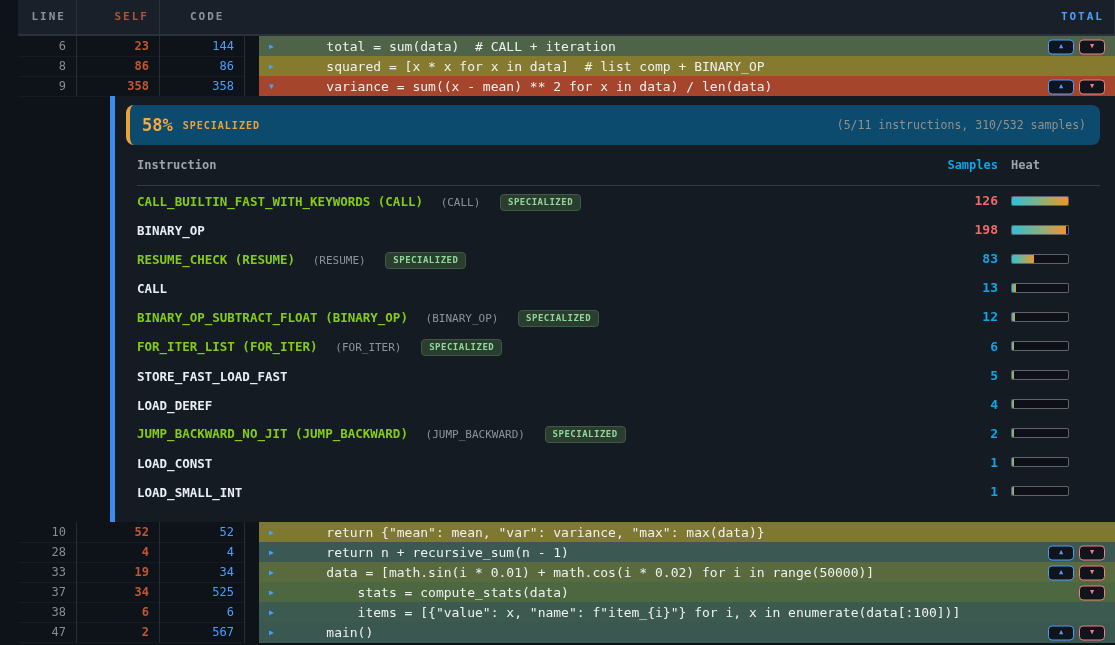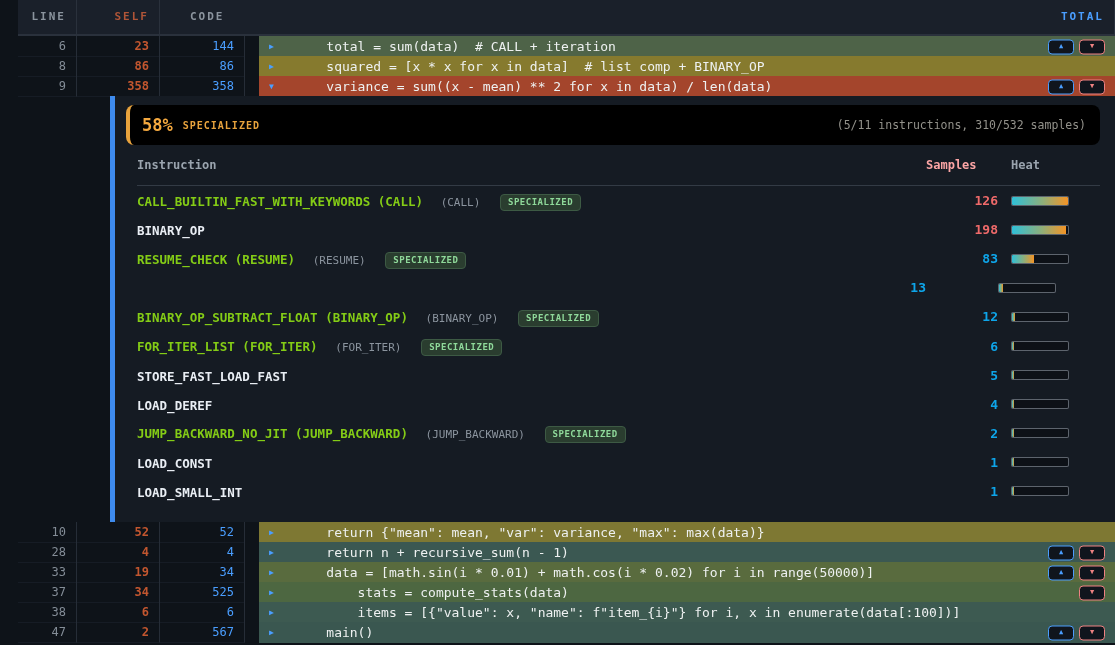--- a/index.html
+++ b/index.html
@@ -46,34 +46,34 @@
   }
   .btn.up   { border:1.5px solid #4a9eff; color:#4a9eff; }
   .btn.down { border:1.5px solid #ef8282; color:#ef8282; }
 
   
   .panel { position:relative; height:426px; }
   .panel-bar { position:absolute; left:92px; top:0; width:5px; height:100%; background:#3e8bee; }
   .panel-content { position:absolute; left:97px; right:0; top:0; bottom:0; background:#151b23; }
   .banner {
     margin:9px 15px 0 11px; height:40px;
-    background:#000000; border-left:4px solid #e8a33d; border-radius:8px;
+    background:#0c4a6e; border-left:4px solid #e8a33d; border-radius:8px;
     display:flex; align-items:center;
   }
   .banner .pct { font-size:17px; font-weight:bold; color:#f5a93f; margin-left:12px; }
   .banner .lbl { font-size:10px; font-weight:bold; color:#e8a33d; letter-spacing:1px; margin-left:10px; }
   .banner .detail { margin-left:auto; margin-right:14px; font-size:11.5px; color:#93928b; }
 
   .instr-table { margin:0 15px 0 22px; }
   .instr-head {
     display:grid; grid-template-columns:1fr 72px 13px 89px;
     height:41px; align-items:center; border-bottom:1px solid #333b45;
   }
   .ihead { font-size:12px; font-weight:bold; color:#9aa4ae; }
-  .ihead.samples { color:#fca5a5; }
+  .ihead.samples { color:#0ea5e9; text-align:right; }
   .instr-row { display:grid; grid-template-columns:1fr 72px 13px 89px; height:29.1px; align-items:center; }
   .iname-wrap { white-space:nowrap; overflow:hidden; }
   .iname { font-size:12.5px; font-weight:bold; color:#e9eef4; }
   .iname.spec { color:#84cc16; }
   .ibase { font-size:11px; color:#8b949e; margin-left:8px; }
   .ibadge {
     display:inline-block; font-size:9px; font-weight:bold; color:#8fd99a;
     background:#2a3d2f; border:1px solid #3d5a44; border-radius:4px;
     padding:2px 7px 3px 7px; margin-left:10px; letter-spacing:0.5px; vertical-align:1px;
   }
@@ -196,20 +196,25 @@
     <div class="isamples">83</div>
     <div></div>
     <div>
       <div class="track">
         <div class="fill" style="width: 40.1%; min-width: 2px;"></div>
       </div>
     </div>
   </div>
 
   <div class="instr-row">
+    <div class="iname-wrap">
+      <span class="iname">CALL</span>
+      
+      
+    </div>
     <div class="isamples">13</div>
     <div></div>
     <div>
       <div class="track">
         <div class="fill" style="width: 6.3%; min-width: 2px;"></div>
       </div>
     </div>
   </div>
 
   <div class="instr-row">

